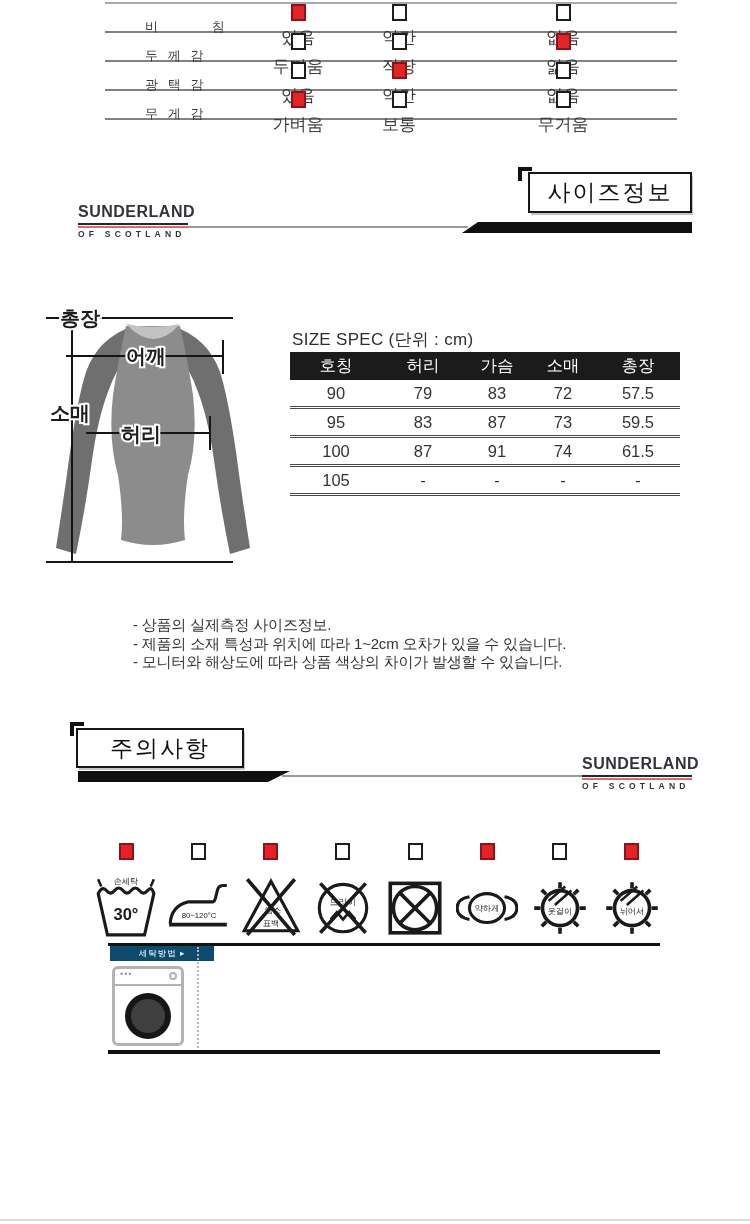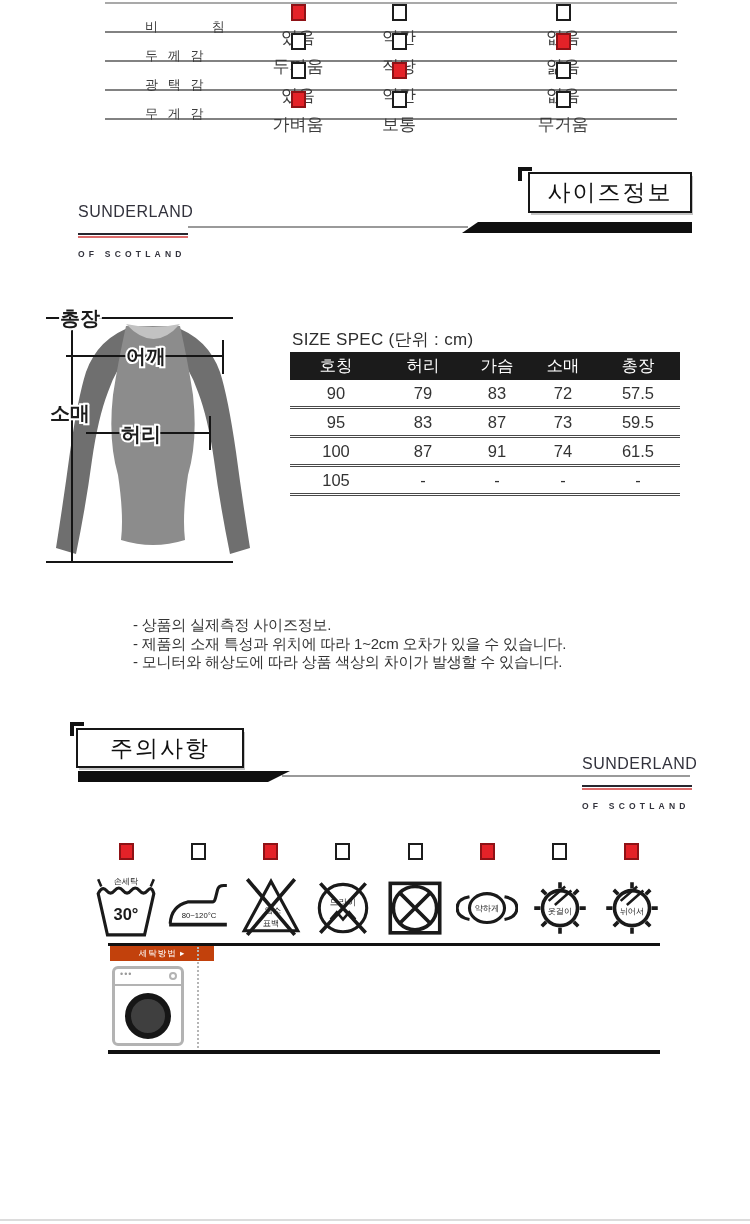--- a/index.html
+++ b/index.html
@@ -14,23 +14,23 @@
   .spec-label { padding-left:40px; font-size:13px; color:#3c3c3c; white-space:pre; letter-spacing:1px;font-family:Liberation Mono, monospace; }
   .opt { display:flex; align-items:center; gap:5px; font-size:17px; color:#3c3c3c;flex-direction:column; }
   .cb { width:15px; height:17px; border:2px solid #1d1d1d; background:#fff; flex:0 0 auto; }
   .cb.checked { background:#e42228; border-color:#8f1216; }
 
   
   .bracket { width:14px; height:14px; border-left:4px solid #121212; border-top:4px solid #121212; }
   .sec-box { border:2px solid #161616; background:#fff; box-shadow:2px 3px 0 -1px #c4c4c4; display:flex; align-items:center; justify-content:center; }
   .sec-title { font-size:23px; color:#101010; letter-spacing:2px; font-weight:500; }
   .brand { width:110px; }
-  .brand-name { font-size:16px; font-weight:400; letter-spacing:0.5px; color:#32323c; border-bottom:2px solid #26262e; padding-bottom:12px; }
+  .brand-name { font-size:16px; font-weight:700; letter-spacing:0.5px; color:#32323c; border-bottom:2px solid #26262e; padding-bottom:2px; }
   .brand-redline { height:2px; background:#dd6b6b; margin-top:1px; }
-  .brand-sub { font-size:8.5px; font-weight:700; letter-spacing:4.2px; color:#32323c; margin-top:11px; white-space:nowrap; }
+  .brand-sub { font-size:8.5px; font-weight:700; letter-spacing:4.2px; color:#32323c; margin-top:1px; white-space:nowrap; }
   .thin-line { height:2px; background:#9a9a9a; }
   .wedge { height:11px; background:#0f0f0f; }
   .wedge-left { clip-path:polygon(0 100%, 16px 0, 100% 0, 100% 100%); }
   .wedge-right { clip-path:polygon(0 0, 100% 0, calc(100% - 22px) 100%, 0 100%); }
 
   
   .ss-title { font-size:17px; color:#2e2e2e; letter-spacing:0.3px; }
   .size-table { width:390px; }
   .st-row { display:grid; grid-template-columns:92px 82px 66px 66px 84px; align-items:center; height:29px; }
   .st-row span { text-align:center; font-size:16.5px; }
@@ -44,21 +44,21 @@
   .care-row { left:90px; top:843px; width:578px; display:flex; }
   .care-col { width:72.25px; display:flex; flex-direction:column; align-items:center; }
   .care-cb { width:15px; height:17px; border:2px solid #1c1c1c; background:#fff; margin-bottom:11px; }
   .care-cb.checked { background:#e42228; border-color:#8f1216; }
   .care-ic { stroke:#1a1a1a; fill:none; }
   .ic-txt { fill:#1a1a1a; stroke:none; font-family:"Liberation Sans",sans-serif; }
 
   
   .wash-topline { left:108px; top:943px; width:552px; height:3px; background:#111; }
   .wash-botline { left:108px; top:1050px; width:552px; height:4px; background:#111; }
-  .wash-label { left:110px; top:946px; width:104px; height:15px; background:#c2410c; color:#fff; font-size:8.5px; letter-spacing:1px; display:flex; align-items:center; justify-content:center; }
+  .wash-label { left:110px; top:946px; width:104px; height:15px; background:#0c4a6e; color:#fff; font-size:8.5px; letter-spacing:1px; display:flex; align-items:center; justify-content:center; }
   .machine { left:112px; top:966px; width:72px; height:80px; border:3px solid #b3b3b3; border-radius:6px; background:#fff; }
   .machine-top { height:17px; border-bottom:2px solid #b3b3b3; position:relative; }
   .machine-dots { position:absolute; left:5px; top:0px; color:#9a9a9a; font-size:9px; letter-spacing:1px; }
   .machine-knob { position:absolute; right:4px; top:3px; width:8px; height:8px; border:2px solid #b3b3b3; border-radius:50%; }
   .drum { position:absolute; left:50%; top:24px; transform:translateX(-50%); width:46px; height:46px; border:6px solid #161616; border-radius:50%; background:#3f3f3f; }
   .wash-dotted { left:197px; top:947px; height:101px; width:0; border-left:2px dotted #b5b5b5; }
   .wash-text { left:212px; top:962px; font-size:15.5px; color:#2f2f2f; line-height:19.5px; letter-spacing:-0.2px; }
 
   .shirt-label { font-size:20px; font-weight:700; fill:#1c1c1c; stroke:#ffffff; stroke-width:4px; paint-order:stroke; font-family:"Liberation Sans",sans-serif; }
   .measure { stroke:#151515; stroke-width:2; fill:none; }

